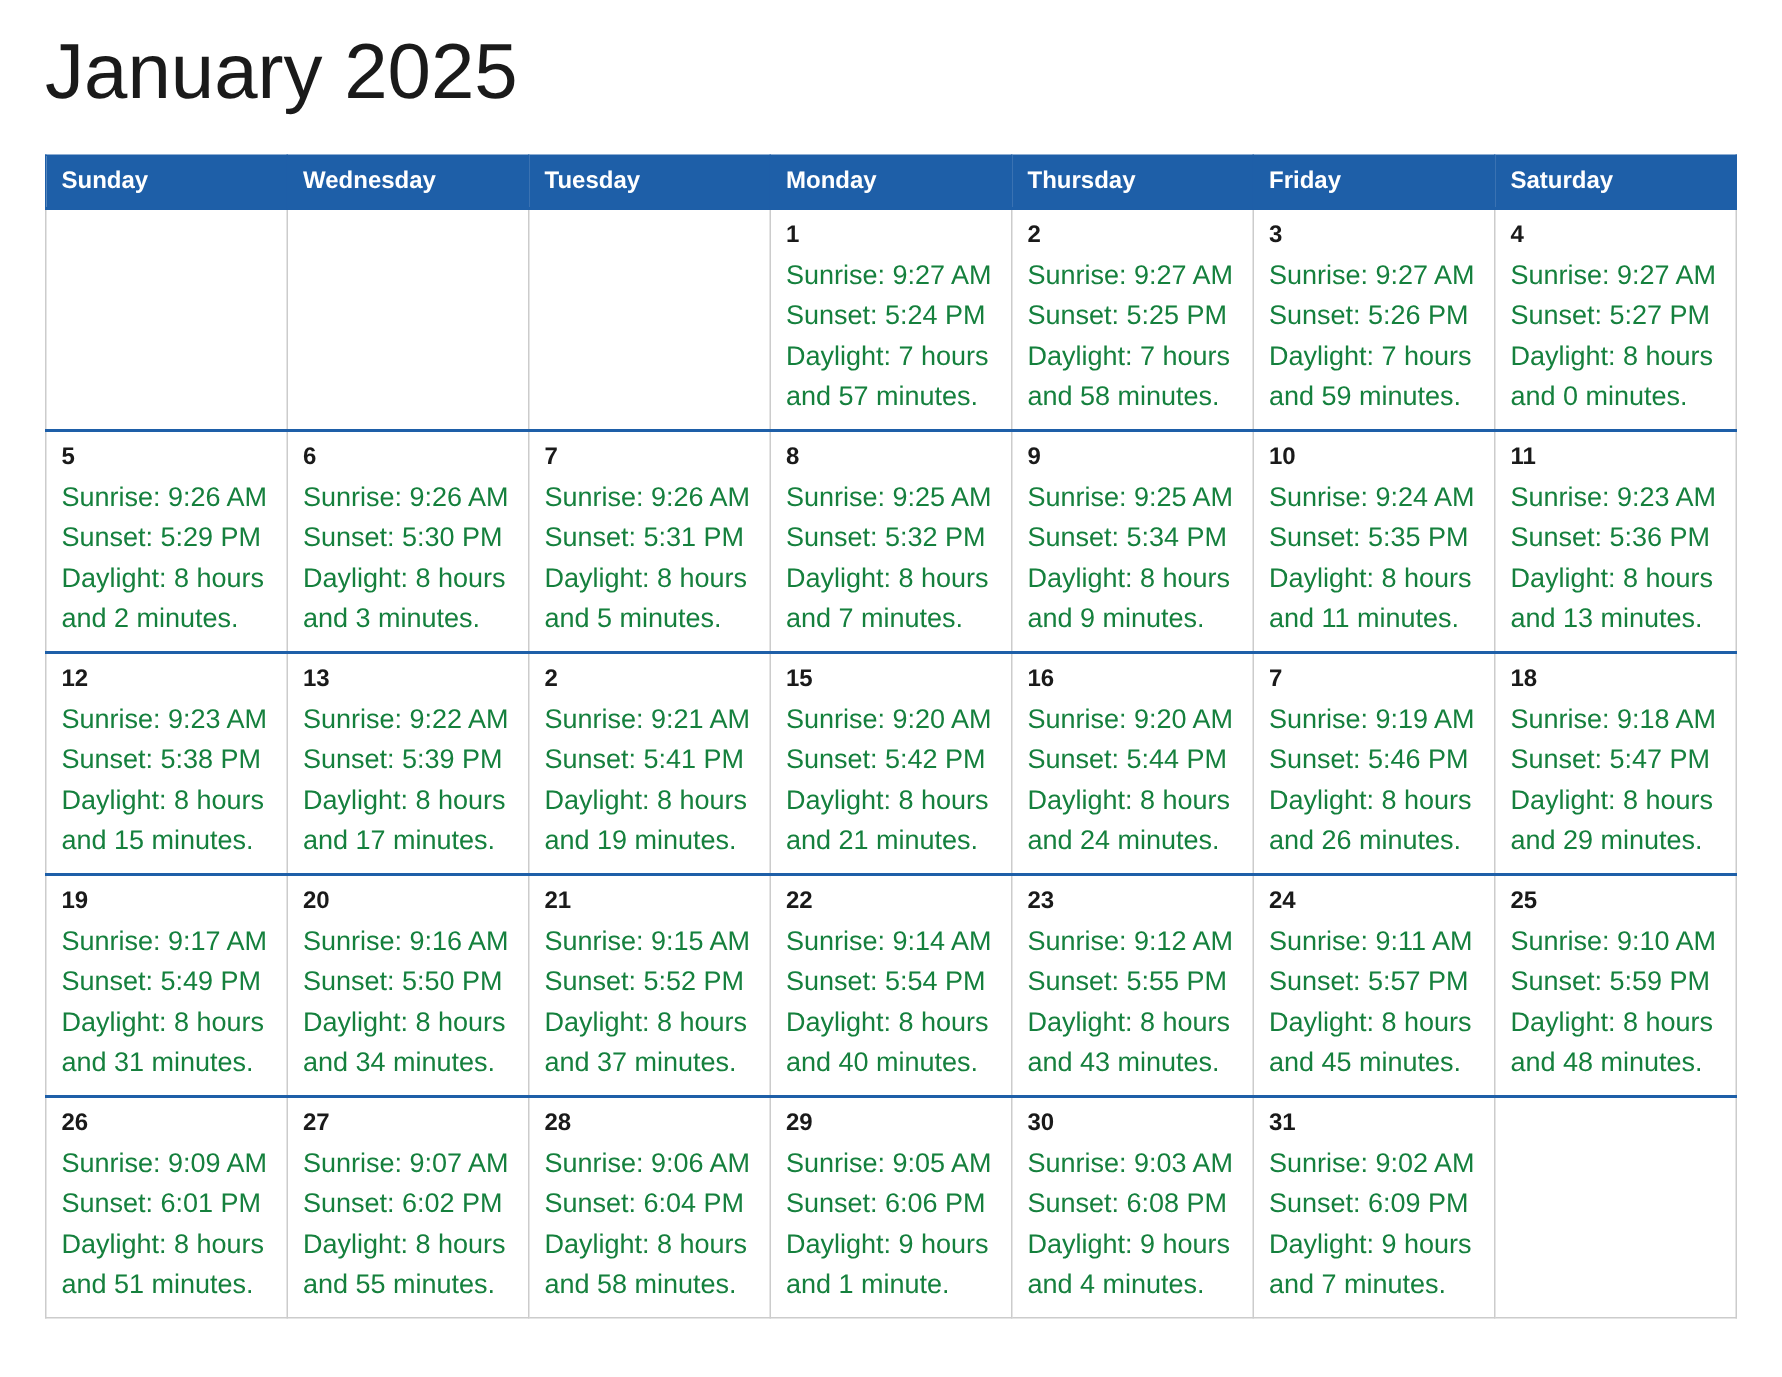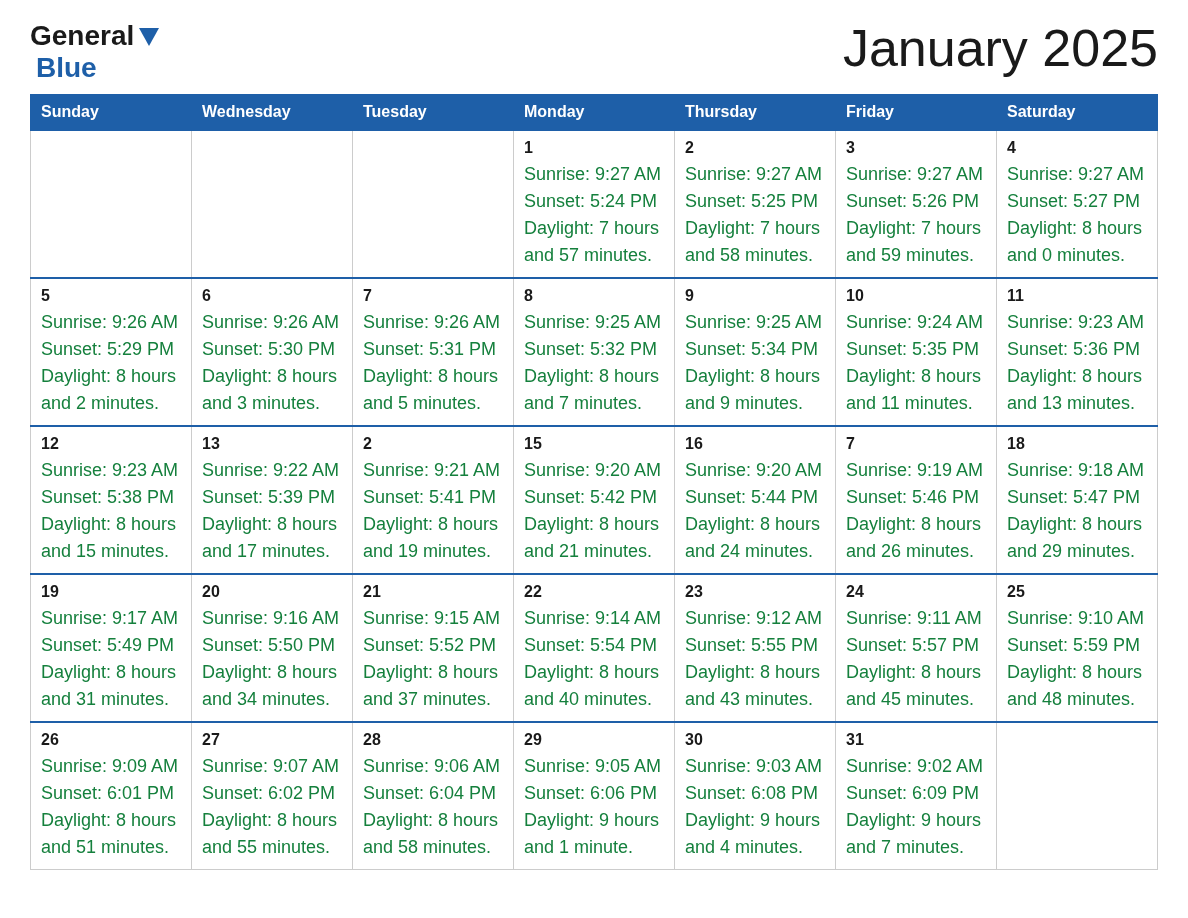--- a/index.html
+++ b/index.html
@@ -55,21 +55,21 @@
       line-height: 1.1;
     }
     .location-title {
       font-size: 22px;
       color: #1a1a1a;
       margin-top: 4px;
     }
     .calendar {
       width: 100%;
       border-collapse: collapse;
-      margin-top: 10px;
+      margin-top: 26px;
     }
     .calendar thead tr th {
       background-color: #1e5fa8;
       color: #fff;
       font-size: 16px;
       font-weight: bold;
       padding: 8px 10px;
       text-align: left;
       border: 1px solid #1e5fa8;
     }
@@ -96,29 +96,20 @@
       font-size: 18px;
     }
     .calendar tbody tr {
       border-top: 2px solid #1e5fa8;
     }
   </style>
 </head>
 <body>
 
 <div class="header">
-  <div class="logo">
-    <div class="logo-text">
-      <span class="logo-general">General</span>
-        <span class="logo-triangle"></span>
-    </div>
-    <div style="display:flex; align-items:center;">
-      <span class="logo-blue">Blue</span>
-    </div>
-  </div>
   <div class="title-block">
     <div class="month-title">January 2025</div>
   </div>
 </div>
 
 <table class="calendar">
   <thead>
     <tr>
     <th>Sunday</th>
         <th>Wednesday</th>

